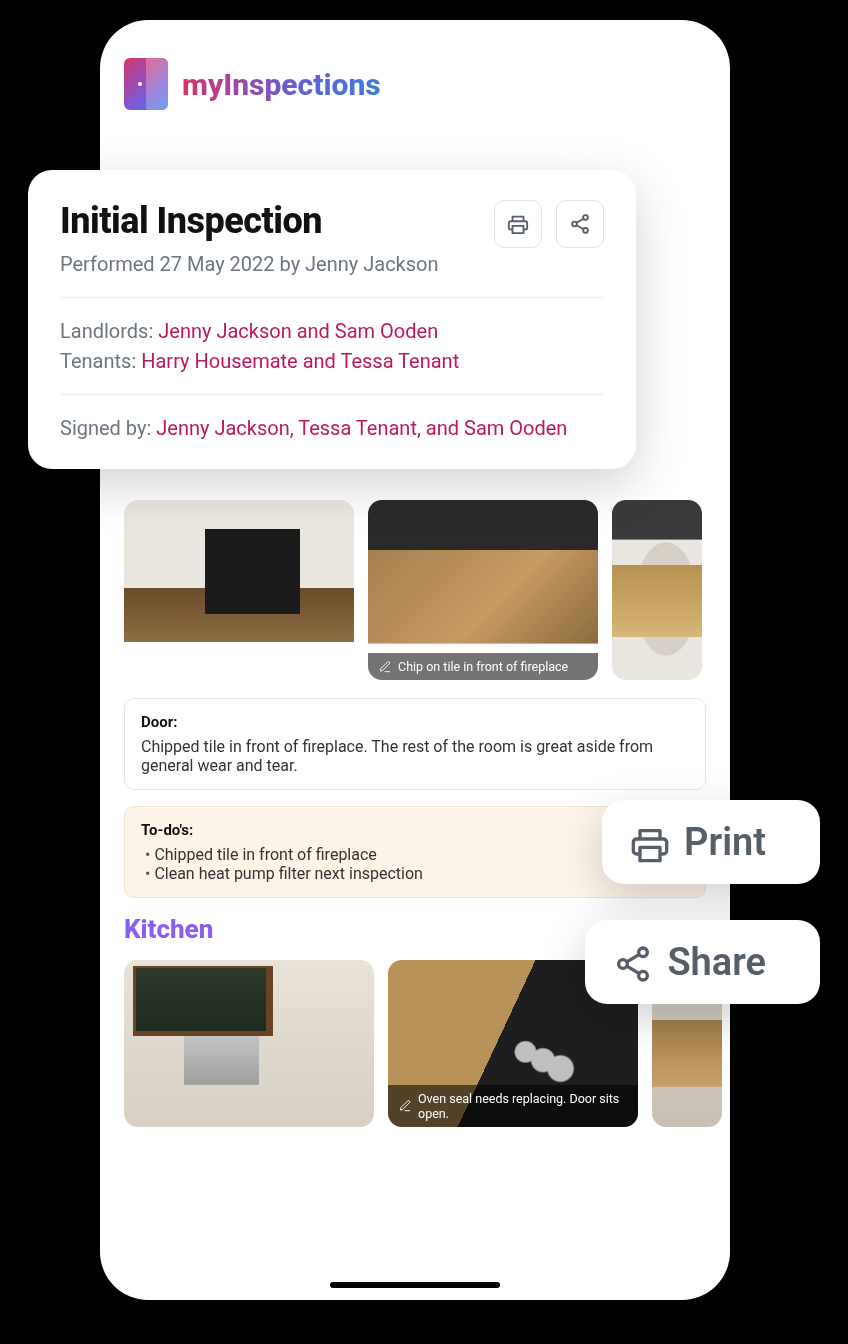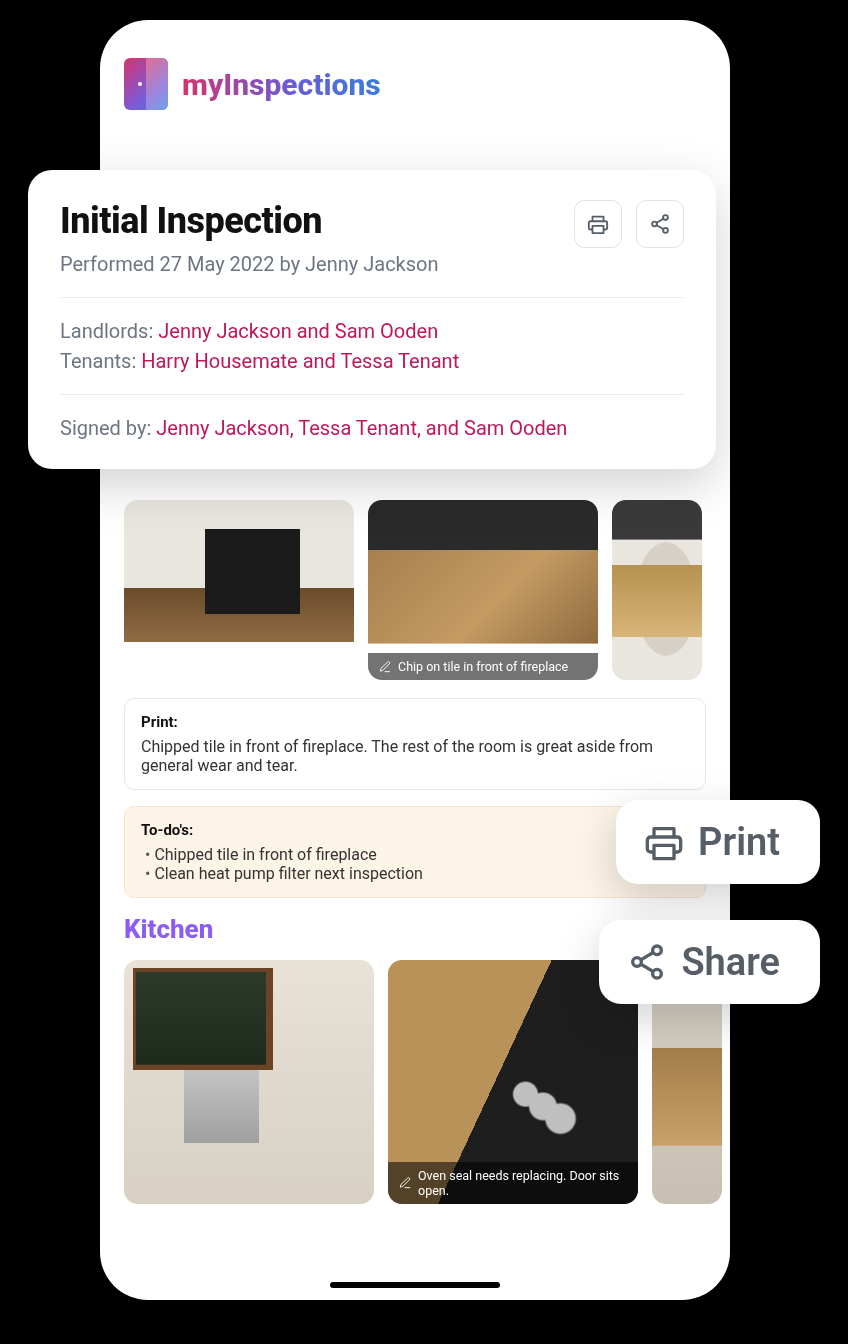--- a/index.html
+++ b/index.html
@@ -77,21 +77,21 @@
       linear-gradient(#e9e6df,#e9e6df) 0 0/100% 70% no-repeat; }
   .living2 .img { background:
       linear-gradient(#2a2a2a,#2a2a2a) 0 0/100% 28% no-repeat,
       linear-gradient(135deg,#a07a4a,#c59a63 60%,#8d6a3e) 0 28%/100% 72% no-repeat; }
   .living3 .img { background:
       linear-gradient(#b6924f,#d8b679) 0 60%/100% 40% no-repeat,
       radial-gradient(ellipse at 60% 55%, #d6d0c6 40%, transparent 41%),
       linear-gradient(#3a3a3a,#3a3a3a) 0 0/100% 22% no-repeat,
       #e9e6df; }
 
-  .kitchen-gallery .thumb { height:244px; }
+  .kitchen-gallery .thumb { height:167px; }
   .kitchen-gallery .thumb.big { width:250px; }
   .kitchen-gallery .thumb.edge { width:70px; }
   .kitchen1 .img { background:
       linear-gradient(#2d3a2a,#1e2a1c) 10% 8%/52% 38% no-repeat, 
       linear-gradient(#6b4325,#6b4325) 8% 6%/56% 42% no-repeat, 
       linear-gradient(#c9c9c9,#9f9f9f) 34% 62%/30% 34% no-repeat, 
       linear-gradient(#e8e2d7,#d7d0c3); }
   .kitchen2 .img { background:
       radial-gradient(circle at 55% 55%, #bfbfbf 6%, transparent 7%),
       radial-gradient(circle at 62% 60%, #bfbfbf 6%, transparent 7%),
@@ -109,21 +109,21 @@
   }
   .box h4 { font-size:15px; font-weight:700; margin-bottom:6px; color:#111; }
   .box.todos { background:#fdf4e8; border-color:#f2e4cf; }
   .box ul { list-style: none; padding-left: 4px; }
   .box ul li::before { content:"•  "; color:#555; }
   .section-heading { font-size:26px; font-weight:800; color:#8b5cf6; margin:14px 0 16px; }
 
   
   .card {
     position:absolute; left:28px; top:170px;
-    width:688px; background:#fff; border-radius:24px;
+    width:608px; background:#fff; border-radius:24px;
     box-shadow: 0 16px 50px rgba(0,0,0,.18);
     padding:30px 32px 26px;
   }
   .card-top { display:flex; align-items:flex-start; justify-content:space-between; }
   .card h1 { font-size:36px; font-weight:800; color:#111; letter-spacing:-.5px; }
   .icon-btns { display:flex; gap:14px; }
   .icon-btn {
     width:48px; height:48px; border:1px solid #e2e2e2; border-radius:10px;
     display:flex; align-items:center; justify-content:center; background:#fff;
     color:#565e68; cursor:pointer;
@@ -133,22 +133,22 @@
   .hr { height:1px; background:#ececec; margin:18px 0; }
   .kv { font-size:20px; line-height:1.5; }
   .kv .k { color:#6d7680; }
   .kv .v { color:#be185d; }
 
   
   .chip {
     position:absolute; right:28px;
     background:#fff; border-radius:22px;
     box-shadow: 0 14px 44px rgba(0,0,0,.18);
-    display:flex; align-items:center; gap:14px;
-    padding:20px 40px 20px 28px; cursor:pointer;
+    display:flex; align-items:flex-end; gap:14px;
+    padding:20px 54px 20px 28px; cursor:pointer;
   }
   .chip svg { width:40px; height:40px; color:#565e68; }
   .chip span { font-size:38px; font-weight:600; color:#565e68; }
   .chip.print { top:800px; }
   .chip.share { top:920px; }
 
   
   .overlay-spacer { height: 370px; }
 </style>
 </head>
@@ -193,21 +193,21 @@
             </svg>
           <span>Chip on tile in front of fireplace</span>
         </div>
       </div>
       <div class="thumb edge living3">
           <div class="img"></div>
         </div>
     </div>
 
     <div class="box">
-      <h4>Print:</h4>
+      <h4>Door:</h4>
       <div>Chipped tile in front of fireplace. The rest of the room is great aside from general wear and tear.</div>
     </div>
 
     <div class="box todos">
       <h4>To-do's:</h4>
       <ul>
         <li>Chipped tile in front of fireplace</li>
         <li>Clean heat pump filter next inspection</li>
       </ul>
     </div>

